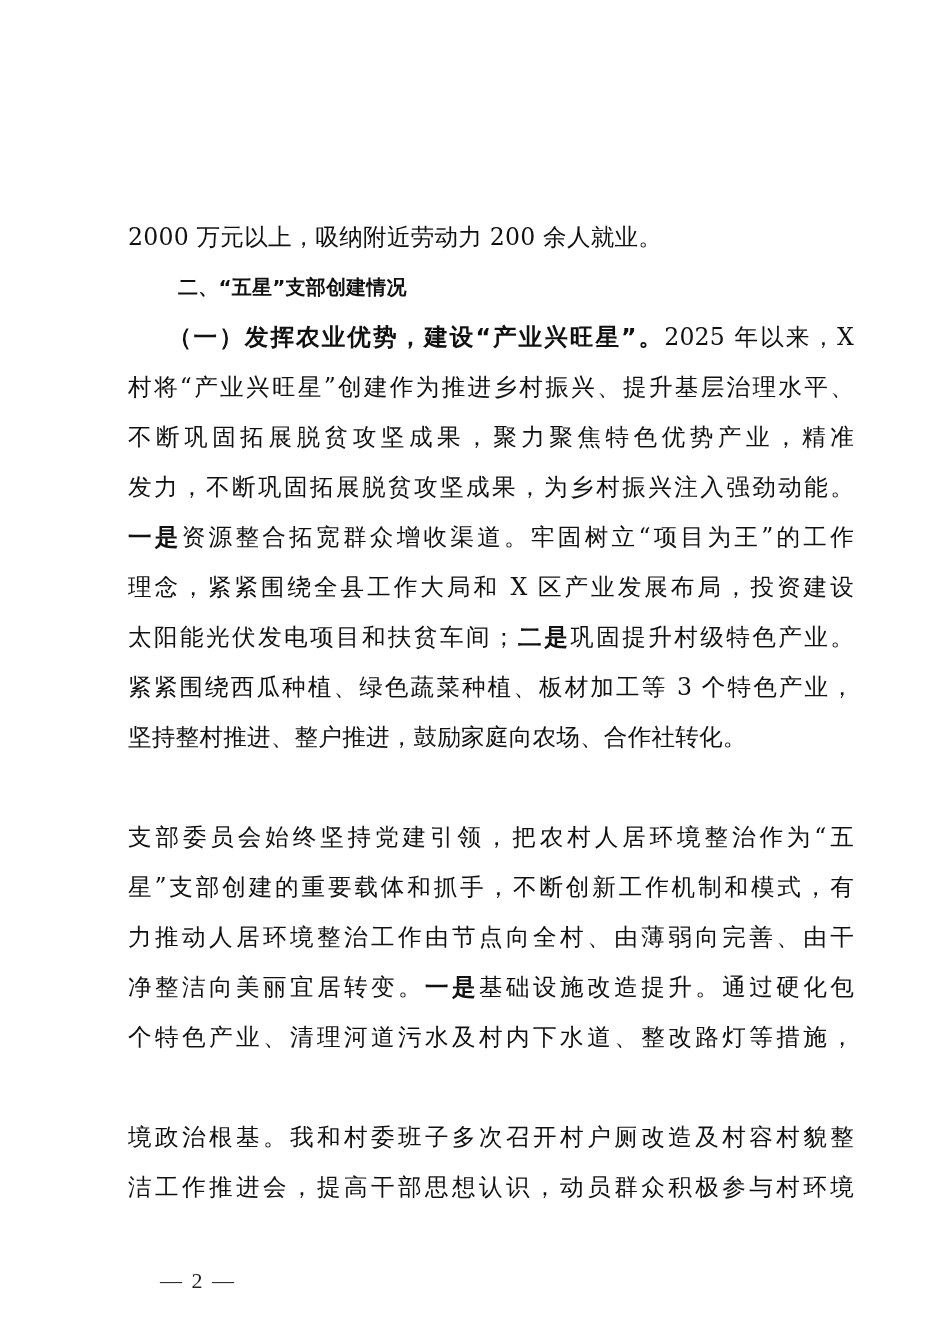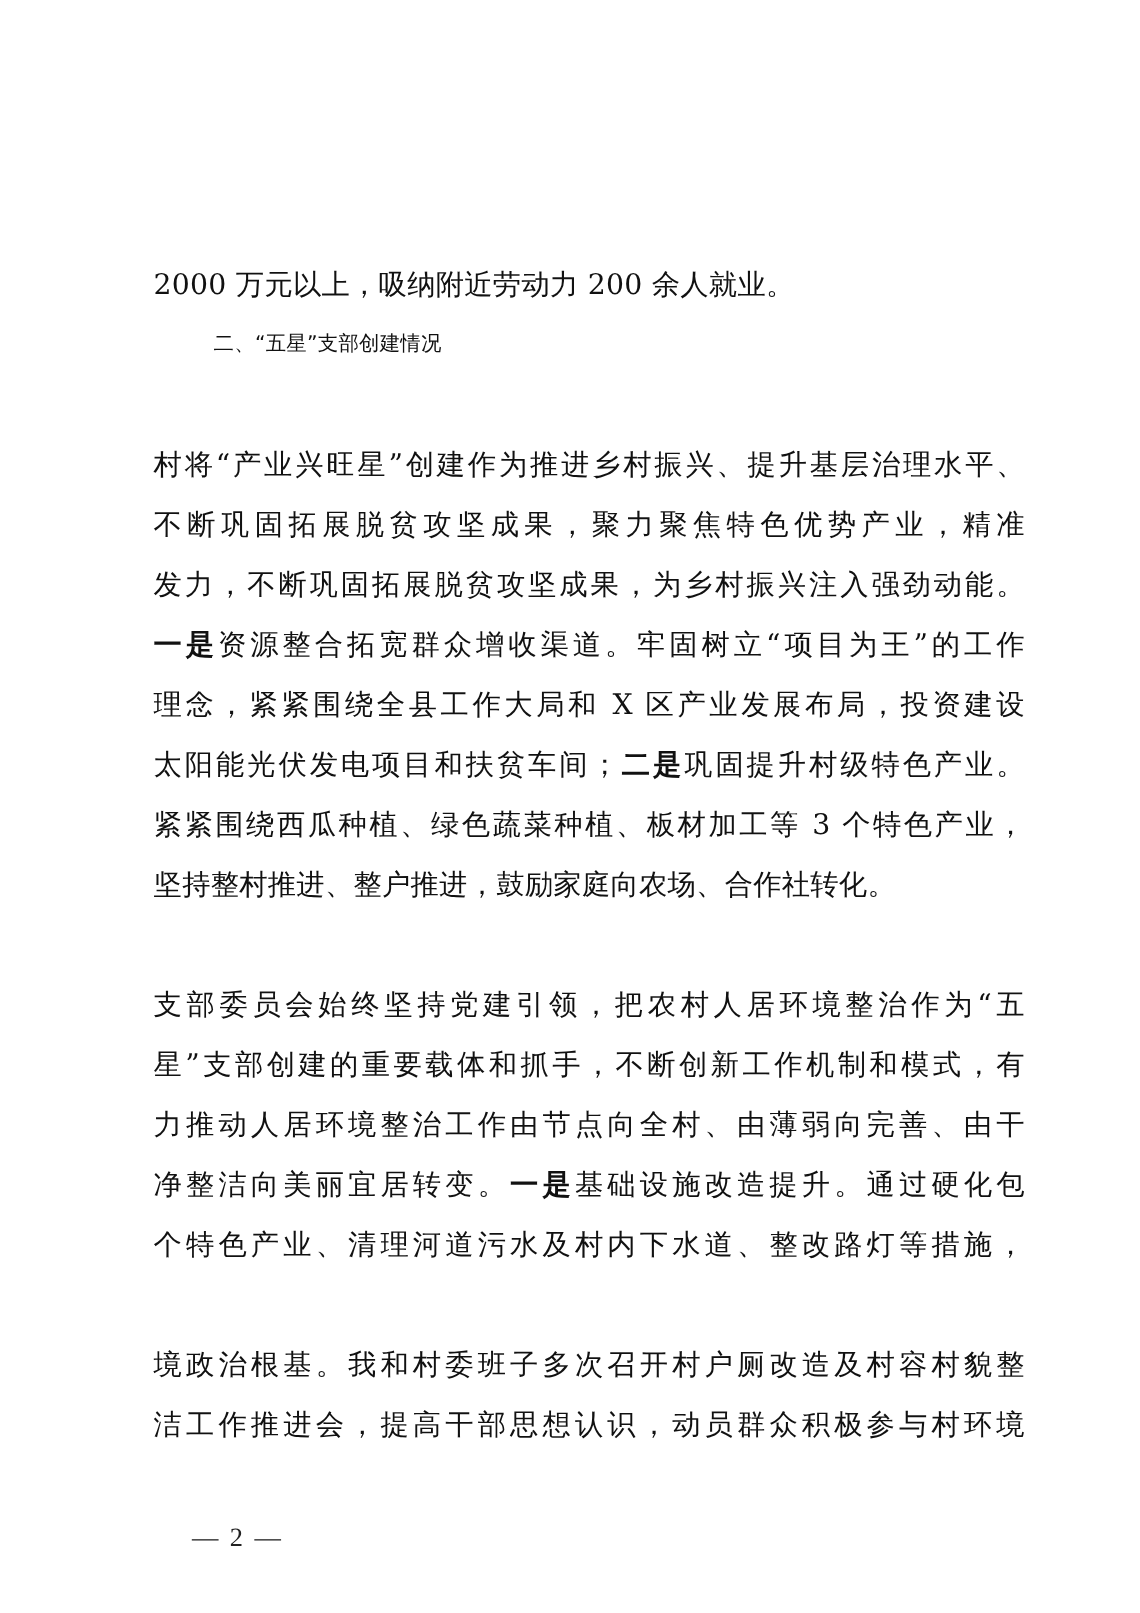--- a/index.html
+++ b/index.html
@@ -4,39 +4,42 @@
 <style>
   html, body { margin: 0; padding: 0; background: #ffffff; }
   body { width: 950px; height: 1344px; position: relative; overflow: hidden;
          font-family: "DejaVu Serif", "Liberation Serif", serif; color: #111; }
   .page { position: absolute; left: 0; top: 0; width: 950px; height: 1344px; background: #fff; margin-top: 32px; }
   .line { position: absolute; left: 128px; width: 726px; height: 50px; line-height: 50px;
           font-size: 23.6px; white-space: nowrap; letter-spacing: 0.2px; text-align: justify;
           text-align-last: justify; }
   .line.last { text-align-last: left; }
   .line.indent { left: 178px; width: 676px; }
-  .line.heading { left: 178px; width: auto; text-align-last: left; font-weight: normal;
-                  font-family: "DejaVu Sans", "Liberation Sans", sans-serif; font-size: 17px; }
+  .line.heading { left: 178px; width: auto; text-align-last: left; font-weight: bold;
+                  font-family: "DejaVu Sans", "Liberation Sans", sans-serif; font-size: 20px; }
   b, .bold { font-weight: bold; font-family: "DejaVu Sans", "Liberation Sans", sans-serif; }
   .footer { position: absolute; left: 160px; top: 1236px; font-size: 22px; color: #222;
             font-family: "Liberation Serif", "DejaVu Serif", serif; letter-spacing: 2px; }
 </style>
 </head>
 <body>
 
 <div class="page">
 
   <div class="line last" style="top:180px">
     <span>2000 万元以上，吸纳附近劳动力 200 余人就业。</span>
   </div>
 
   <div class="line heading" style="top:230px">
     <span>二、“五星”支部创建情况</span>
   </div>
 
+  <div class="line indent" style="top:280px; left:168px; width:686px;">
+    <span class="bold">（一）发挥农业优势，建设“产业兴旺星”。</span><span>2025 年以来，X</span>
+  </div>
 
   <div class="line" style="top:330px">
     <span>村将“产业兴旺星”创建作为推进乡村振兴、提升基层治理水平、</span>
   </div>
   <div class="line" style="top:380px">
     <span>不断巩固拓展脱贫攻坚成果，聚力聚焦特色优势产业，精准</span>
   </div>
   <div class="line" style="top:430px">
     <span>发力，不断巩固拓展脱贫攻坚成果，为乡村振兴注入强劲动能。</span>
   </div>

